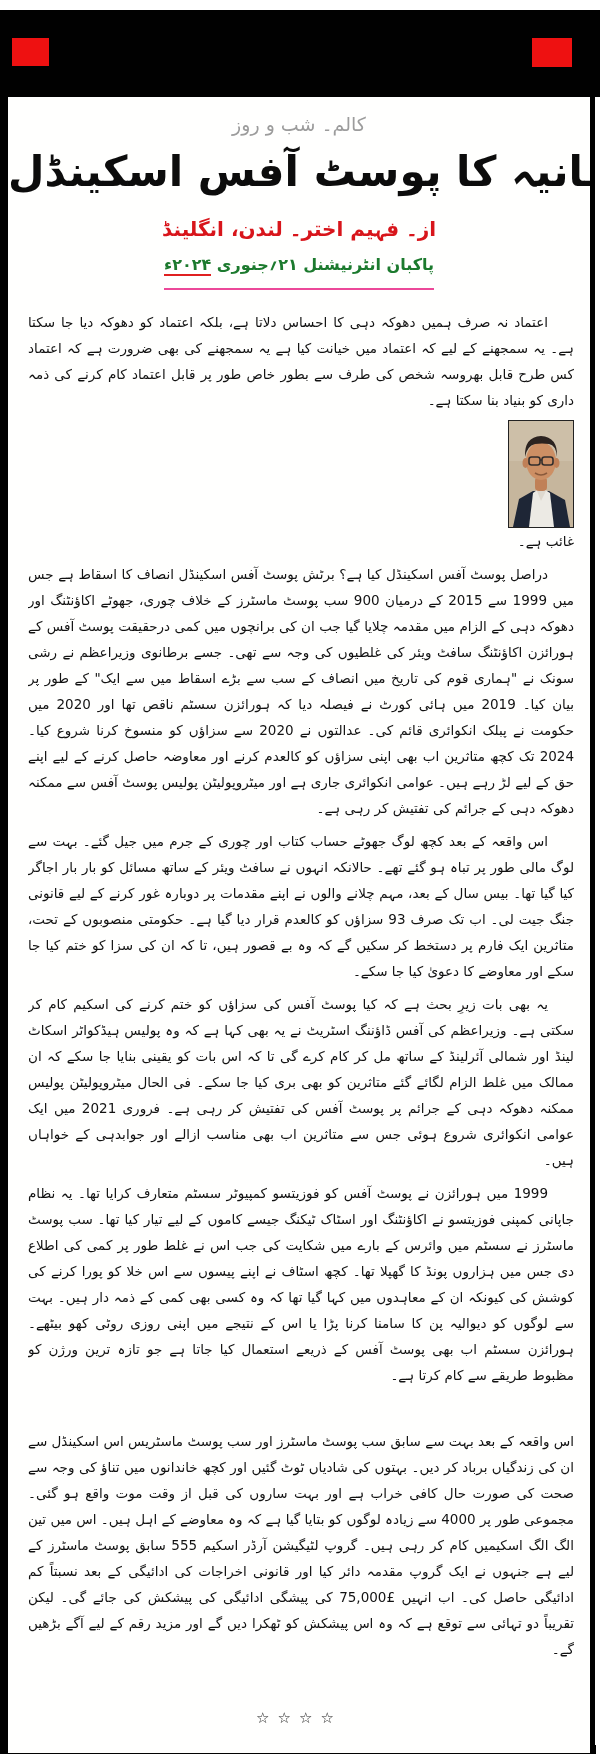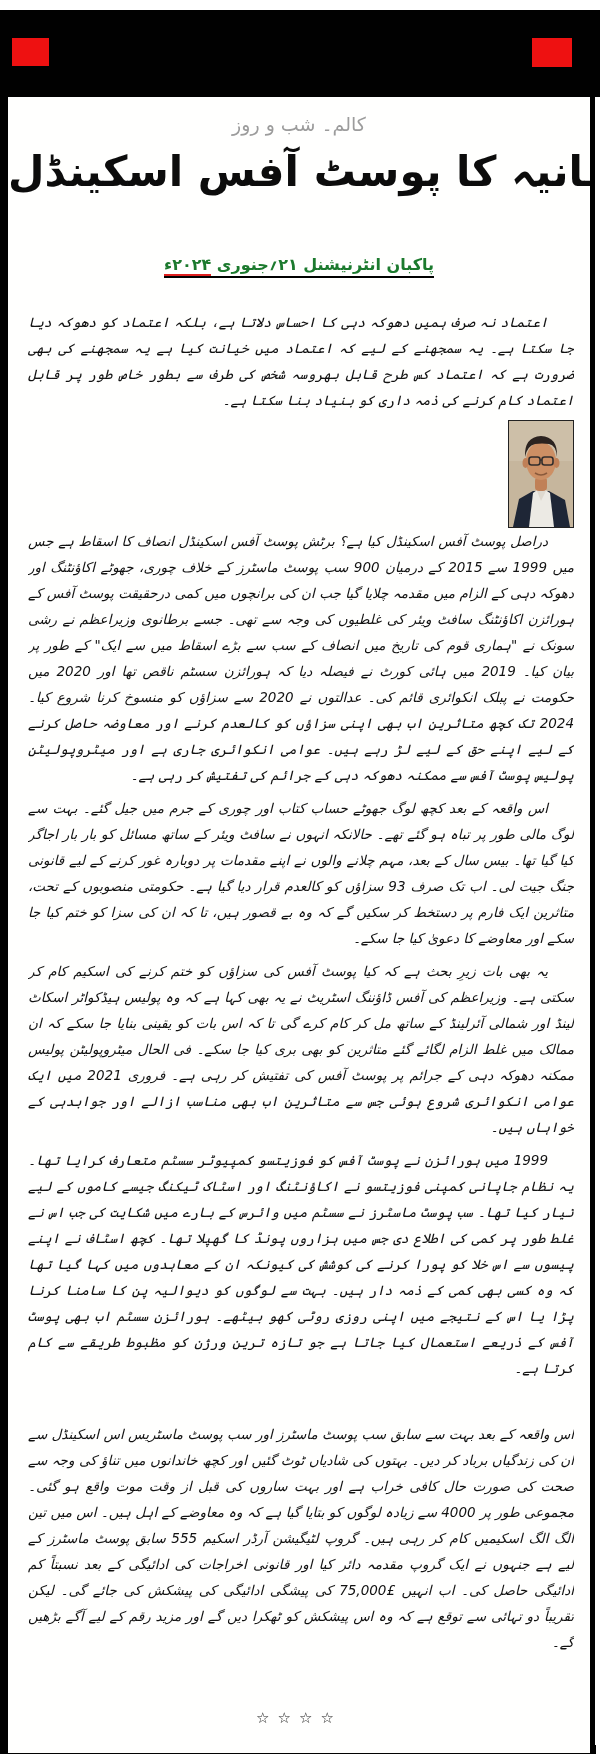--- a/index.html
+++ b/index.html
@@ -19,27 +19,27 @@
   
   .panel{position:absolute;left:8px;top:97px;width:582px;height:1656px;background:#fffffe;}
   .kicker{position:absolute;top:16px;left:0;width:100%;text-align:center;
           color:#9c9c9c;font-size:19px;letter-spacing:1px;}
   .title{position:absolute;top:44px;left:0;width:100%;text-align:center;
          font-size:42px;line-height:62px;font-weight:bold;color:#0c0c0c;white-space:nowrap;overflow:hidden;}
   .byline{position:absolute;top:120px;left:0;width:100%;text-align:center;
           color:#d8151b;font-size:20px;font-weight:bold;}
   .dateline{position:absolute;top:158px;left:0;width:100%;text-align:center;
             color:#1c7a2e;font-size:16px;font-weight:bold;}
-  .dateline .dl-main{border-bottom:2px solid #000000;padding-bottom:2px;}
+  .dateline .dl-main{border-bottom:2px solid #ec4899;padding-bottom:14px;}
   .dateline .dl-year{border-bottom:2px solid #e02020;}
 
   
   .body-flow{position:absolute;top:212px;right:16px;left:20px;height:1362px;overflow:hidden;
              direction:rtl;text-align:justify;color:#121212;
-             font-size:13.5px;line-height:26px;font-style:italic;}
+             font-size:13.5px;line-height:26px;}
   .body-flow p{margin:0 0 7px 0;text-indent:26px;}
   .body-flow p.no-indent{text-indent:0;}
   .photo-block{display:flex;gap:9px;margin:2px 0 0 0;align-items:flex-start;}
   .photo-col{flex:1 1 auto;text-align:justify;line-height:26px;}
   .author-photo{flex:0 0 64px;width:64px;height:106px;border:1px solid #222;background:#c3b49c;}
   .continuation{margin:0 0 7px 0;}
 
   .stars{position:absolute;bottom:26px;left:0;width:100%;text-align:center;
          font-size:15px;letter-spacing:8px;color:#222;}
 </style>
@@ -51,20 +51,21 @@
   <div class="red-sq sq-right"></div>
 </div>
 <div class="strip-left"></div>
 <div class="strip-right"></div>
 <div class="band-bottom"></div>
 
 <div class="panel">
 
   <div class="kicker">کالم۔ شب و روز</div>
   <div class="title">برطانیہ کا پوسٹ آفس اسکینڈل</div>
+  <div class="byline">از۔ فہیم اختر۔ لندن، انگلینڈ</div>
   <div class="dateline"><span class="dl-main"><span>پاکبان انٹرنیشنل ۲۱؍جنوری </span><span class="dl-year">۲۰۲۴ء</span></span></div>
 
   <div class="body-flow">
 
     <p>اعتماد نہ صرف ہمیں دھوکہ دہی کا احساس دلاتا ہے، بلکہ اعتماد کو دھوکہ دیا جا سکتا ہے۔ یہ سمجھنے کے لیے کہ اعتماد میں خیانت کیا ہے یہ سمجھنے کی بھی ضرورت ہے کہ اعتماد کس طرح قابل بھروسہ شخص کی طرف سے بطور خاص طور پر قابل اعتماد کام کرنے کی ذمہ داری کو بنیاد بنا سکتا ہے۔</p>
 
     <div class="photo-block">
       <svg class="author-photo" viewBox="0 0 64 106" xmlns="http://www.w3.org/2000/svg" preserveAspectRatio="none">
         <rect x="0" y="0" width="64" height="106" fill="#c6b69d"></rect>
         <rect x="0" y="0" width="64" height="40" fill="#cdbfa8"></rect>
@@ -84,20 +85,21 @@
         <path d="M16 36 Q15 16 32 15 Q49 16 48 36 Q47 24 40 23 Q33 22 26 23 Q18 25 16 36 Z" fill="#2c2320"></path>
 
         <rect x="20" y="36" width="11" height="8" rx="2.5" fill="none" stroke="#332e2c" stroke-width="1.6"></rect>
         <rect x="33" y="36" width="11" height="8" rx="2.5" fill="none" stroke="#332e2c" stroke-width="1.6"></rect>
         <line x1="31" y1="39" x2="33" y2="39" stroke="#332e2c" stroke-width="1.4"></line>
 
         <path d="M26 52 Q32 56 38 52" fill="none" stroke="#8a5a3c" stroke-width="1.6"></path>
       </svg>
     </div>
 
+    <p class="continuation no-indent">غائب ہے۔</p>
 
     <p>دراصل پوسٹ آفس اسکینڈل کیا ہے؟ برٹش پوسٹ آفس اسکینڈل انصاف کا اسقاط ہے جس میں 1999 سے 2015 کے درمیان 900 سب پوسٹ ماسٹرز کے خلاف چوری، جھوٹے اکاؤنٹنگ اور دھوکہ دہی کے الزام میں مقدمہ چلایا گیا جب ان کی برانچوں میں کمی درحقیقت پوسٹ آفس کے ہورائزن اکاؤنٹنگ سافٹ ویئر کی غلطیوں کی وجہ سے تھی۔ جسے برطانوی وزیراعظم نے رشی سونک نے "ہماری قوم کی تاریخ میں انصاف کے سب سے بڑے اسقاط میں سے ایک" کے طور پر بیان کیا۔ 2019 میں ہائی کورٹ نے فیصلہ دیا کہ ہورائزن سسٹم ناقص تھا اور 2020 میں حکومت نے پبلک انکوائری قائم کی۔ عدالتوں نے 2020 سے سزاؤں کو منسوخ کرنا شروع کیا۔ 2024 تک کچھ متاثرین اب بھی اپنی سزاؤں کو کالعدم کرنے اور معاوضہ حاصل کرنے کے لیے اپنے حق کے لیے لڑ رہے ہیں۔ عوامی انکوائری جاری ہے اور میٹروپولیٹن پولیس پوسٹ آفس سے ممکنہ دھوکہ دہی کے جرائم کی تفتیش کر رہی ہے۔</p>
     <p>اس واقعہ کے بعد کچھ لوگ جھوٹے حساب کتاب اور چوری کے جرم میں جیل گئے۔ بہت سے لوگ مالی طور پر تباہ ہو گئے تھے۔ حالانکہ انہوں نے سافٹ ویئر کے ساتھ مسائل کو بار بار اجاگر کیا گیا تھا۔ بیس سال کے بعد، مہم چلانے والوں نے اپنے مقدمات پر دوبارہ غور کرنے کے لیے قانونی جنگ جیت لی۔ اب تک صرف 93 سزاؤں کو کالعدم قرار دیا گیا ہے۔ حکومتی منصوبوں کے تحت، متاثرین ایک فارم پر دستخط کر سکیں گے کہ وہ بے قصور ہیں، تا کہ ان کی سزا کو ختم کیا جا سکے اور معاوضے کا دعویٰ کیا جا سکے۔</p>
     <p>یہ بھی بات زیرِ بحث ہے کہ کیا پوسٹ آفس کی سزاؤں کو ختم کرنے کی اسکیم کام کر سکتی ہے۔ وزیراعظم کی آفس ڈاؤننگ اسٹریٹ نے یہ بھی کہا ہے کہ وہ پولیس ہیڈکواٹر اسکاٹ لینڈ اور شمالی آئرلینڈ کے ساتھ مل کر کام کرے گی تا کہ اس بات کو یقینی بنایا جا سکے کہ ان ممالک میں غلط الزام لگائے گئے متاثرین کو بھی بری کیا جا سکے۔ فی الحال میٹروپولیٹن پولیس ممکنہ دھوکہ دہی کے جرائم پر پوسٹ آفس کی تفتیش کر رہی ہے۔ فروری 2021 میں ایک عوامی انکوائری شروع ہوئی جس سے متاثرین اب بھی مناسب ازالے اور جوابدہی کے خواہاں ہیں۔</p>
     <p style="margin-bottom:40px;">1999 میں ہورائزن نے پوسٹ آفس کو فوزیتسو کمپیوٹر سسٹم متعارف کرایا تھا۔ یہ نظام جاپانی کمپنی فوزیتسو نے اکاؤنٹنگ اور اسٹاک ٹیکنگ جیسے کاموں کے لیے تیار کیا تھا۔ سب پوسٹ ماسٹرز نے سسٹم میں وائرس کے بارے میں شکایت کی جب اس نے غلط طور پر کمی کی اطلاع دی جس میں ہزاروں پونڈ کا گھپلا تھا۔ کچھ اسٹاف نے اپنے پیسوں سے اس خلا کو پورا کرنے کی کوشش کی کیونکہ ان کے معاہدوں میں کہا گیا تھا کہ وہ کسی بھی کمی کے ذمہ دار ہیں۔ بہت سے لوگوں کو دیوالیہ پن کا سامنا کرنا پڑا یا اس کے نتیجے میں اپنی روزی روٹی کھو بیٹھے۔ ہورائزن سسٹم اب بھی پوسٹ آفس کے ذریعے استعمال کیا جاتا ہے جو تازہ ترین ورژن کو مظبوط طریقے سے کام کرتا ہے۔</p>
     <p class="no-indent">اس واقعہ کے بعد بہت سے سابق سب پوسٹ ماسٹرز اور سب پوسٹ ماسٹریس اس اسکینڈل سے ان کی زندگیاں برباد کر دیں۔ بہتوں کی شادیاں ٹوٹ گئیں اور کچھ خاندانوں میں تناؤ کی وجہ سے صحت کی صورت حال کافی خراب ہے اور بہت ساروں کی قبل از وقت موت واقع ہو گئی۔ مجموعی طور پر 4000 سے زیادہ لوگوں کو بتایا گیا ہے کہ وہ معاوضے کے اہل ہیں۔ اس میں تین الگ الگ اسکیمیں کام کر رہی ہیں۔ گروپ لٹیگیشن آرڈر اسکیم 555 سابق پوسٹ ماسٹرز کے لیے ہے جنہوں نے ایک گروپ مقدمہ دائر کیا اور قانونی اخراجات کی ادائیگی کے بعد نسبتاً کم ادائیگی حاصل کی۔ اب انہیں £75,000 کی پیشگی ادائیگی کی پیشکش کی جائے گی۔ لیکن تقریباً دو تہائی سے توقع ہے کہ وہ اس پیشکش کو ٹھکرا دیں گے اور مزید رقم کے لیے آگے بڑھیں گے۔</p>
 
   </div>
 
   <div class="stars">☆☆☆☆</div>

